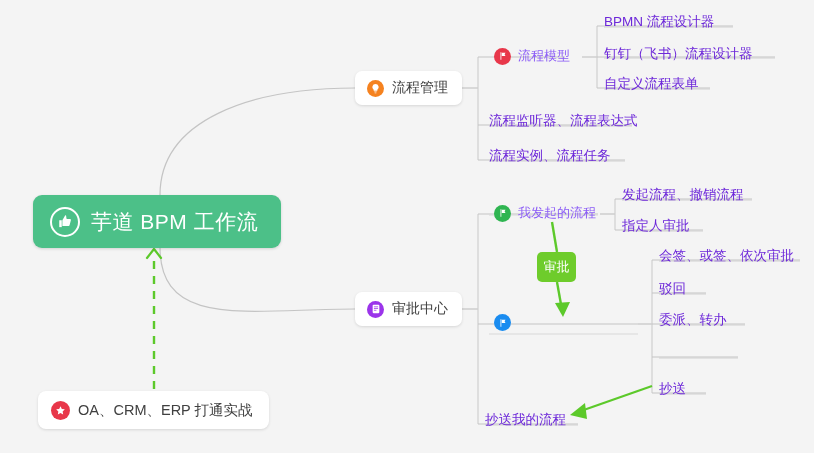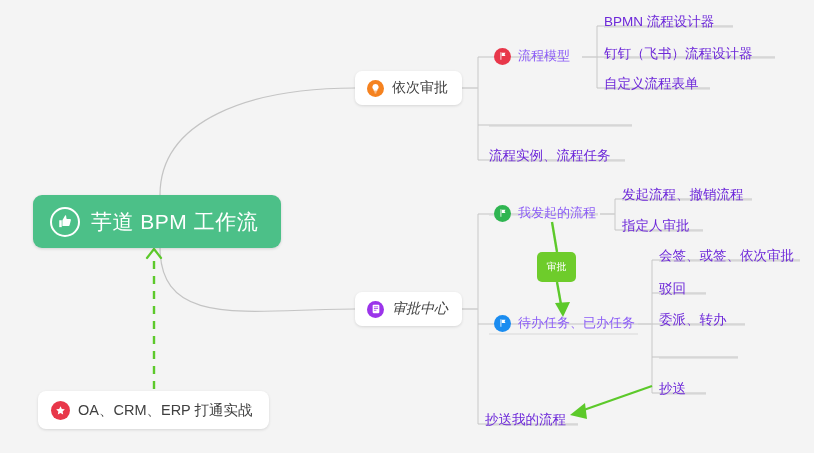--- a/index.html
+++ b/index.html
@@ -61,21 +61,21 @@
     box-sizing: border-box;
     height: 34px;
     white-space: nowrap;
   }
   .card-label {
     font-size: 14px;
     color: #404040;
     margin-left: 8px;
   }
   #node-liuchengguanli { left: 355px; top: 71px; }
-  #node-shenpizhongxin { left: 355px; top: 292px; font-style: italic; }
+  #node-shenpizhongxin { left: 355px; top: 292px; }
   #node-oa {
     left: 38px; top: 391px;
     height: 38px;
     border-radius: 8px;
     padding: 0 16px 0 13px;
   }
   #node-oa .card-label { font-size: 14.5px; }
 
   
   .text-node {
@@ -121,21 +121,21 @@
     border: 2px solid #ffffff;
     border-radius: 50%;
   }
 
   
   .tag-node {
     position: absolute;
     background: #6ecc2b;
     border-radius: 5px;
     color: #ffffff;
-    font-size: 10px;
+    font-size: 13px;
     display: flex;
     align-items: center;
     justify-content: center;
     box-sizing: border-box;
   }
   #node-shenpi-tag {
     left: 537px; top: 252px;
     width: 39px; height: 30px;
   }
 </style>
@@ -229,37 +229,38 @@
   </div>
 
   <div class="card-node" id="node-liuchengguanli">
     <span class="icon-circle ic-bulb">
       <svg width="11" height="11" viewBox="0 0 24 24" fill="#ffffff">
         <path d="M12 2a7 7 0 00-4 12.7V17h8v-2.3A7 7 0 0012 2z"></path>
         <rect x="9" y="18.4" width="6" height="1.8" rx="0.9"></rect>
         <rect x="10" y="21" width="4" height="1.6" rx="0.8"></rect>
       </svg>
     </span>
-    <span class="card-label">依次审批</span>
+    <span class="card-label">流程管理</span>
   </div>
 
   <div class="text-node" style="left:494px; top:47px;">
     <span class="icon-circle ic-flag-red">
       <svg width="10" height="10" viewBox="0 0 24 24" fill="#ffffff">
         <path d="M6 3h2v18H6z"></path>
         <path d="M9 4h9l-2.2 4L18 12H9z"></path>
       </svg>
     </span>
     <span class="tlabel">流程模型</span>
   </div>
 
   <div class="leaf" style="left:604px; top:13px;">BPMN 流程设计器</div>
   <div class="leaf" style="left:604px; top:45px;">钉钉（飞书）流程设计器</div>
   <div class="leaf" style="left:604px; top:75px;font-family:Liberation Mono, monospace;">自定义流程表单</div>
 
+  <div class="leaf" style="left:489px; top:112px;">流程监听器、流程表达式</div>
   <div class="leaf" style="left:489px; top:147px;">流程实例、流程任务</div>
 
   <div class="card-node" id="node-shenpizhongxin">
     <span class="icon-circle ic-doc">
       <svg width="10" height="10" viewBox="0 0 24 24" fill="#ffffff">
         <rect x="4" y="2" width="16" height="20" rx="2"></rect>
         <rect x="7" y="6" width="10" height="1.8" fill="#9b34ea"></rect>
         <rect x="7" y="10" width="10" height="1.8" fill="#9b34ea"></rect>
         <rect x="7" y="14" width="6" height="1.8" fill="#9b34ea"></rect>
       </svg>
@@ -280,21 +281,20 @@
   <div class="leaf" style="left:622px; top:186px;">发起流程、撤销流程</div>
   <div class="leaf" style="left:622px; top:217px;">指定人审批</div>
 
   <div class="text-node" style="left:494px; top:314px;">
     <span class="icon-circle ic-flag-blue">
       <svg width="10" height="10" viewBox="0 0 24 24" fill="#ffffff">
         <path d="M6 3h2v18H6z"></path>
         <path d="M9 4h9l-2.2 4L18 12H9z"></path>
       </svg>
     </span>
-    <span class="tlabel">待办任务、已办任务</span>
   </div>
 
   <div class="leaf" style="left:659px; top:247px;">会签、或签、依次审批</div>
   <div class="leaf" style="left:659px; top:280px;">驳回</div>
   <div class="leaf" style="left:659px; top:311px;">委派、转办</div>
   <div class="leaf" style="left:659px; top:380px;">抄送</div>
 
   <div class="leaf" style="left:485px; top:411px;">抄送我的流程</div>
 
   <div class="tag-node" id="node-shenpi-tag">审批</div>

